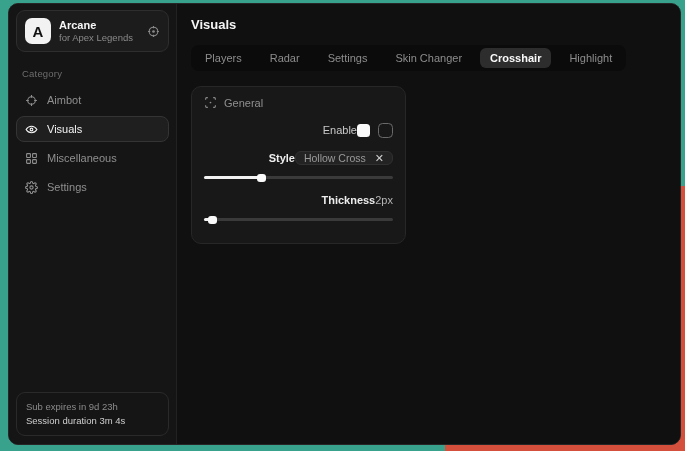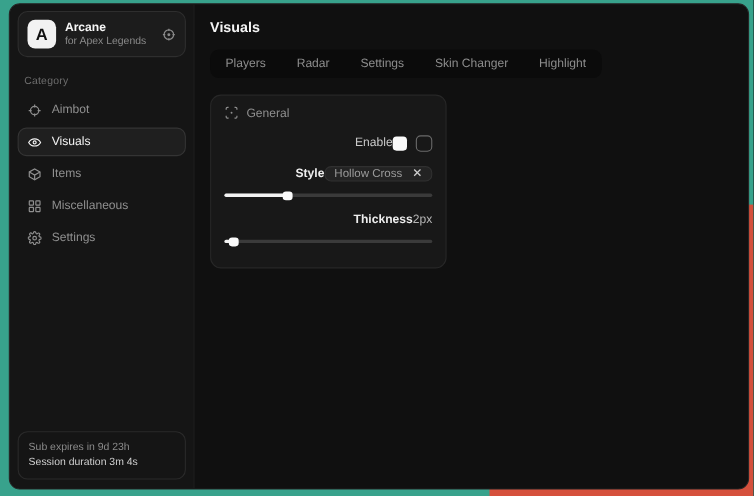--- a/index.html
+++ b/index.html
@@ -205,29 +205,20 @@
           <svg width="13" height="13" viewBox="0 0 24 24" fill="none" stroke="currentColor" stroke-width="2">
             <path d="M2 12s3.5-6 10-6 10 6 10 6-3.5 6-10 6-10-6-10-6z"></path>
               <circle cx="12" cy="12" r="2.5"></circle>
           </svg>
         </span>
         <span>Visuals</span>
       </div>
       <div class="nav-item">
         <span class="ico">
           <svg width="13" height="13" viewBox="0 0 24 24" fill="none" stroke="currentColor" stroke-width="2">
-            <path d="M21 8l-9-5-9 5v8l9 5 9-5V8z"></path>
-              <path d="M3 8l9 5 9-5M12 13v8"></path>
-          </svg>
-        </span>
-        <span>Items</span>
-      </div>
-      <div class="nav-item">
-        <span class="ico">
-          <svg width="13" height="13" viewBox="0 0 24 24" fill="none" stroke="currentColor" stroke-width="2">
             <rect x="3" y="3" width="7" height="7" rx="1"></rect>
               <rect x="14" y="3" width="7" height="7" rx="1"></rect>
             <rect x="3" y="14" width="7" height="7" rx="1"></rect>
               <rect x="14" y="14" width="7" height="7" rx="1"></rect>
           </svg>
         </span>
         <span>Miscellaneous</span>
       </div>
       <div class="nav-item">
         <span class="ico">
@@ -247,20 +238,21 @@
   </div>
 
   <div class="main">
     <div class="page-title">Visuals</div>
 
     <div class="tabbar">
       <div class="tab">Players</div>
       <div class="tab">Radar</div>
       <div class="tab">Settings</div>
       <div class="tab">Skin Changer</div>
+      <div class="tab selected">Crosshair</div>
       <div class="tab">Highlight</div>
     </div>
 
     <div class="panel">
       <div class="panel-header">
         <span class="ico">
           <svg width="13" height="13" viewBox="0 0 24 24" fill="none" stroke="currentColor" stroke-width="2">
             <path d="M3 7V5a2 2 0 0 1 2-2h2M17 3h2a2 2 0 0 1 2 2v2M21 17v2a2 2 0 0 1-2 2h-2M7 21H5a2 2 0 0 1-2-2v-2"></path>
             <circle cx="12" cy="12" r="1.6" fill="currentColor" stroke="none"></circle>
           </svg>

